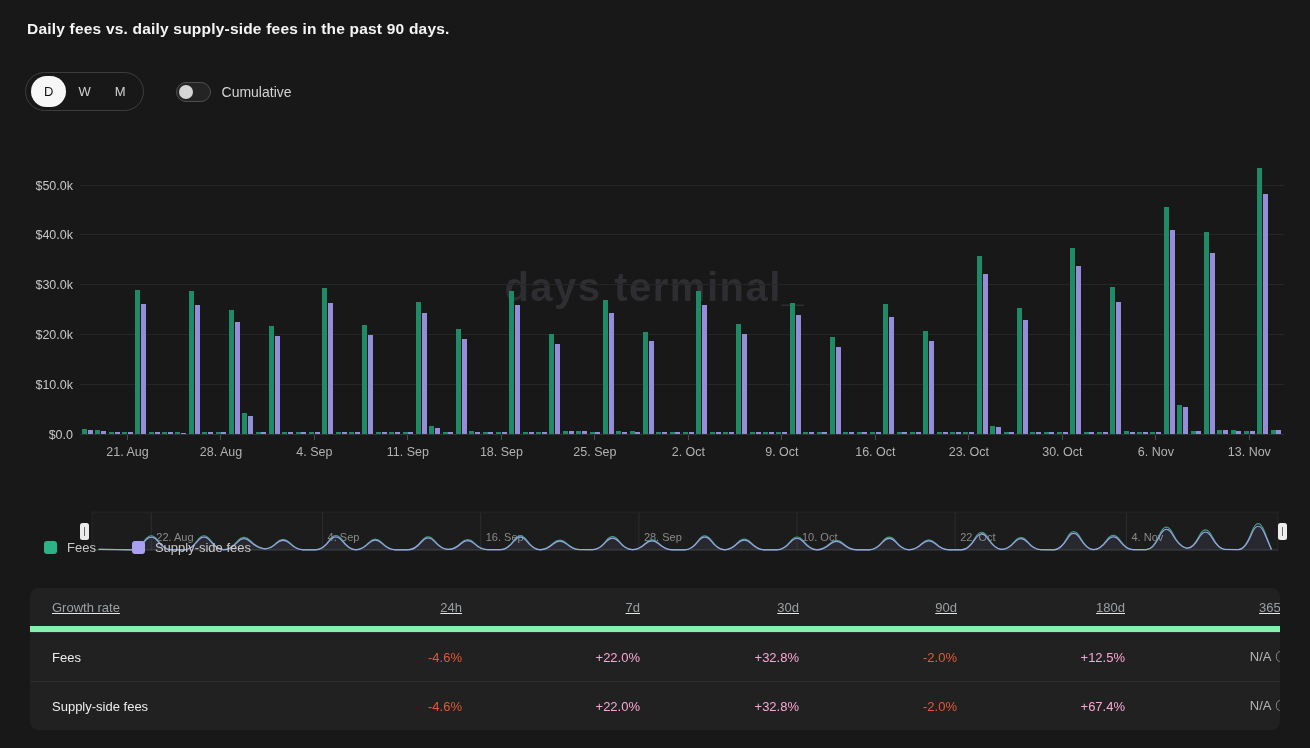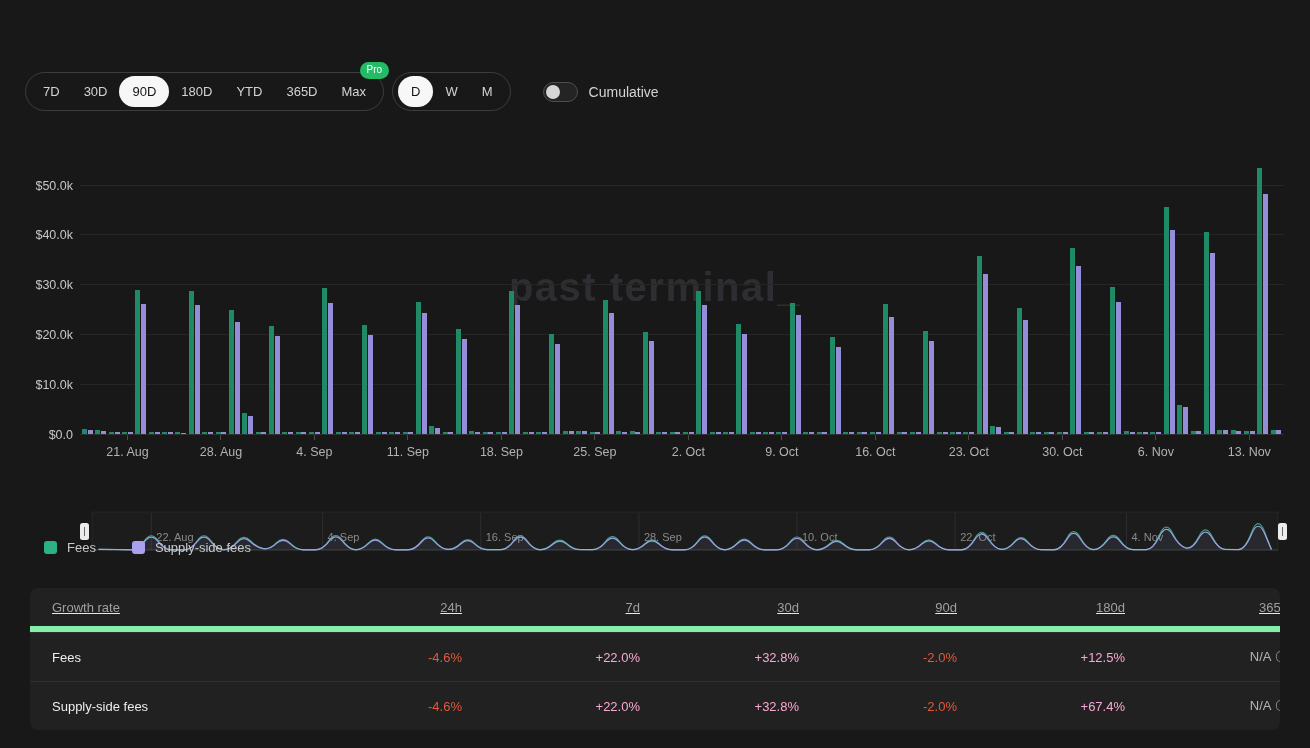--- a/index.html
+++ b/index.html
@@ -45,47 +45,38 @@
   .val-negative span:first-child { color:#e2593b; }
   .val-positive span:first-child { color:#f9a8d4; }
   .val-neutral span:first-child { color:#b5b5b5; }
   .info-icon { color:#9a9a9a; font-size:12.5px; margin-left:4px; cursor:pointer; }
 </style>
 </head>
 <body>
 
 <div class="page">
 
+  <div class="title">Daily fees vs. daily supply-side fees in the past 90 days.</div>
 
   <div class="controls-row">
-    <div class="pill-group" id="range-group">
-      <span class="pro-badge">Pro</span>
-    <button class="pill-btn">7D</button>
-        <button class="pill-btn">30D</button>
-        <button class="pill-btn active">90D</button>
-        <button class="pill-btn">180D</button>
-        <button class="pill-btn">YTD</button>
-        <button class="pill-btn">365D</button>
-        <button class="pill-btn">Max</button>
-      </div>
     <div class="pill-group" id="gran-group">
         <button class="pill-btn active">D</button>
         <button class="pill-btn">W</button>
         <button class="pill-btn">M</button>
       </div>
     <div class="toggle-wrap">
       <div class="toggle">
         <div class="knob"></div>
       </div>
       <span class="toggle-label">Cumulative</span>
     </div>
   </div>
 
   <div class="chart-area">
-    <div class="watermark">past terminal_</div>
+    <div class="watermark">days terminal_</div>
     <svg id="chart-svg" width="1310" height="330" viewBox="0 140 1310 330" shape-rendering="crispEdges">
         <text x="73" y="438.5" text-anchor="end" fill="#c7c7c7" font-size="12.5">$0.0</text>
         <line x1="80" y1="384.2" x2="1284" y2="384.2" stroke="#262626" stroke-width="1"></line>
         <text x="73" y="388.7" text-anchor="end" fill="#c7c7c7" font-size="12.5">$10.0k</text>
         <line x1="80" y1="334.4" x2="1284" y2="334.4" stroke="#262626" stroke-width="1"></line>
         <text x="73" y="338.9" text-anchor="end" fill="#c7c7c7" font-size="12.5">$20.0k</text>
         <line x1="80" y1="284.6" x2="1284" y2="284.6" stroke="#262626" stroke-width="1"></line>
         <text x="73" y="289.1" text-anchor="end" fill="#c7c7c7" font-size="12.5">$30.0k</text>
         <line x1="80" y1="234.8" x2="1284" y2="234.8" stroke="#262626" stroke-width="1"></line>
         <text x="73" y="239.3" text-anchor="end" fill="#c7c7c7" font-size="12.5">$40.0k</text>

